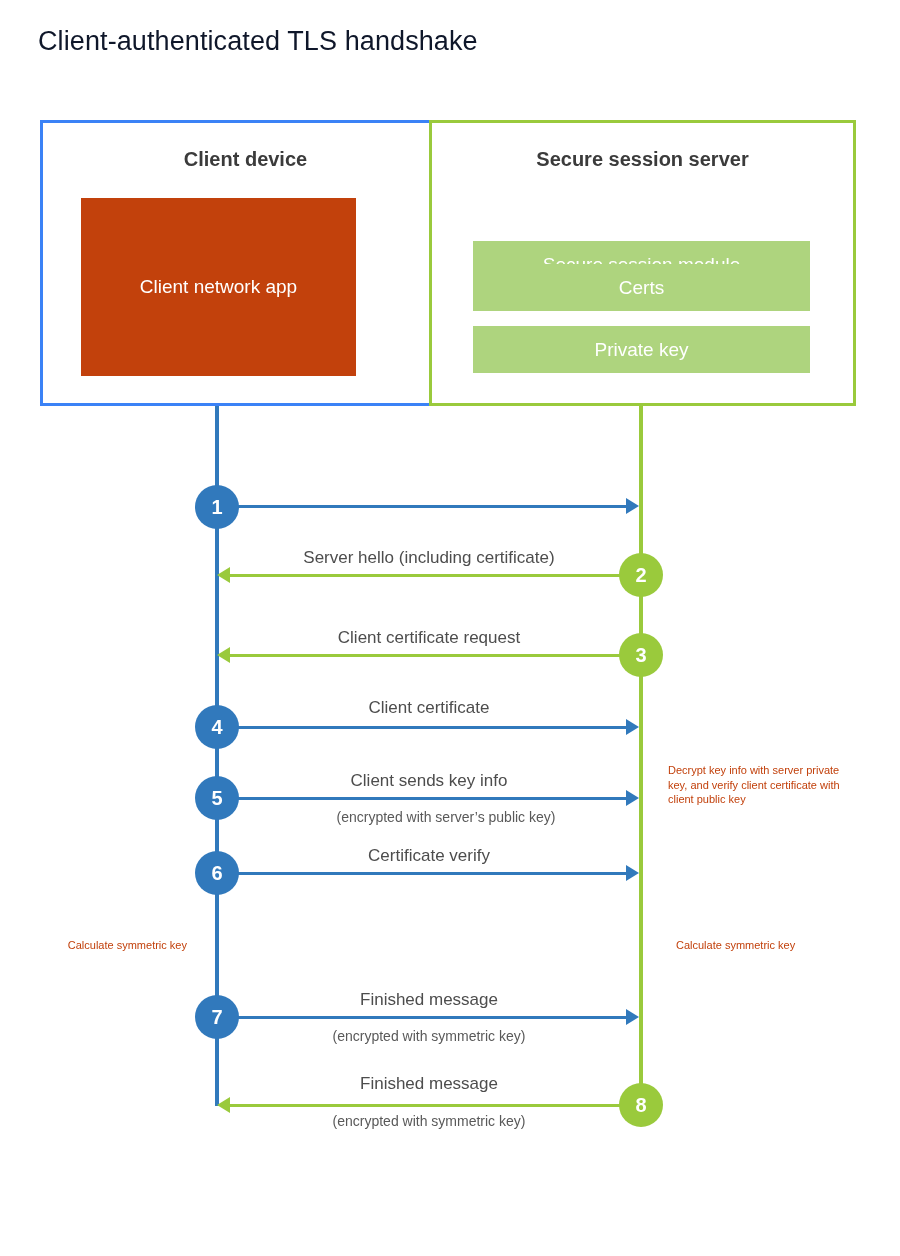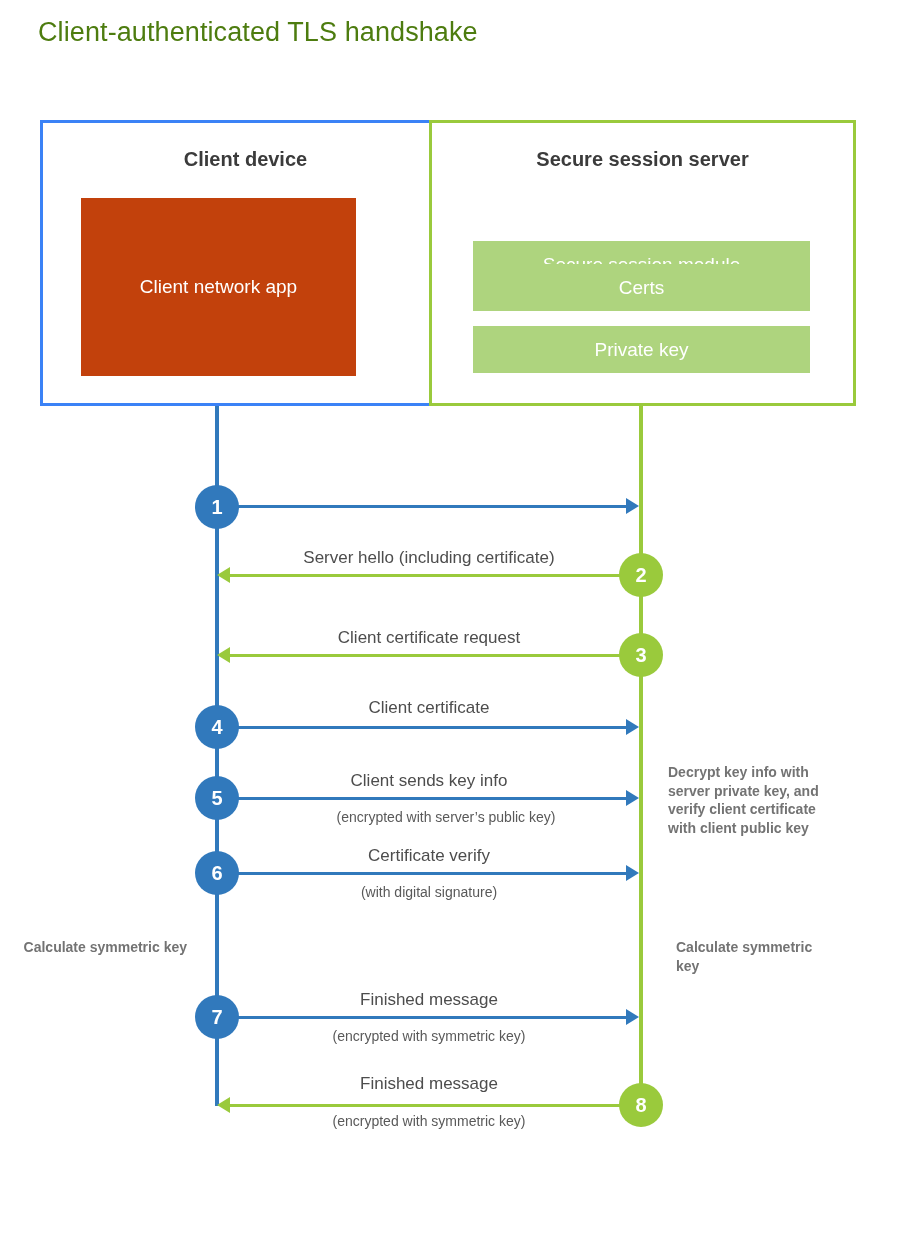--- a/index.html
+++ b/index.html
@@ -19,24 +19,24 @@
   #stage {
     position: relative;
     width: 900px;
     height: 1256px;
   }
 
   
   .page-title {
     position: absolute;
     left: 38px;
-    top: 17px;
+    top: 26px;
     font-size: 27px;
     font-weight: 300;
-    color: #4d7c0f;
+    color: #0f172a;
     letter-spacing: 0.1px;
     white-space: nowrap;
   }
 
   
   .actor-box {
     position: absolute;
     background: #ffffff;
     box-sizing: border-box;
   }
@@ -157,24 +157,23 @@
     position: absolute;
     text-align: center;
     font-size: 14px;
     color: #595959;
     white-space: nowrap;
   }
 
   
   .side-note {
     position: absolute;
-    font-size: 14px;
+    font-size: 11px;
     line-height: 1.33;
-    color: #737373;
-    font-weight: bold;
+    color: #c2410c;
   }
   .side-note.left-note  { text-align: right; }
   .side-note.right-note { text-align: left; }
 </style>
 </head>
 <body>
 
 <div id="stage">
 
   <div class="page-title">Client-authenticated TLS handshake</div>
@@ -215,21 +214,20 @@
 
   <div class="msg-label" style="left:217px; top:771px; width:424px;">Client sends key info</div>
   <div class="arrow-line blue" style="left:217px; top:797px; width:409px;"></div>
   <div class="arrow-head right blue" style="left:626px; top:790px;"></div>
   <div class="msg-sublabel" style="left:234px; top:809px; width:424px;">(encrypted with server’s public key)</div>
   <div class="step-circle blue" style="left:195px; top:776px;">5</div>
 
   <div class="msg-label" style="left:217px; top:846px; width:424px;">Certificate verify</div>
   <div class="arrow-line blue" style="left:217px; top:872px; width:409px;"></div>
   <div class="arrow-head right blue" style="left:626px; top:865px;"></div>
-  <div class="msg-sublabel" style="left:217px; top:884px; width:424px;">(with digital signature)</div>
   <div class="step-circle blue" style="left:195px; top:851px;">6</div>
 
   <div class="msg-label" style="left:217px; top:990px; width:424px;">Finished message</div>
   <div class="arrow-line blue" style="left:217px; top:1016px; width:409px;"></div>
   <div class="arrow-head right blue" style="left:626px; top:1009px;"></div>
   <div class="msg-sublabel" style="left:217px; top:1028px; width:424px;">(encrypted with symmetric key)</div>
   <div class="step-circle blue" style="left:195px; top:995px;">7</div>
 
   <div class="msg-label" style="left:217px; top:1074px; width:424px;">Finished message</div>
   <div class="arrow-line green" style="left:230px; top:1104px; width:411px;"></div>

